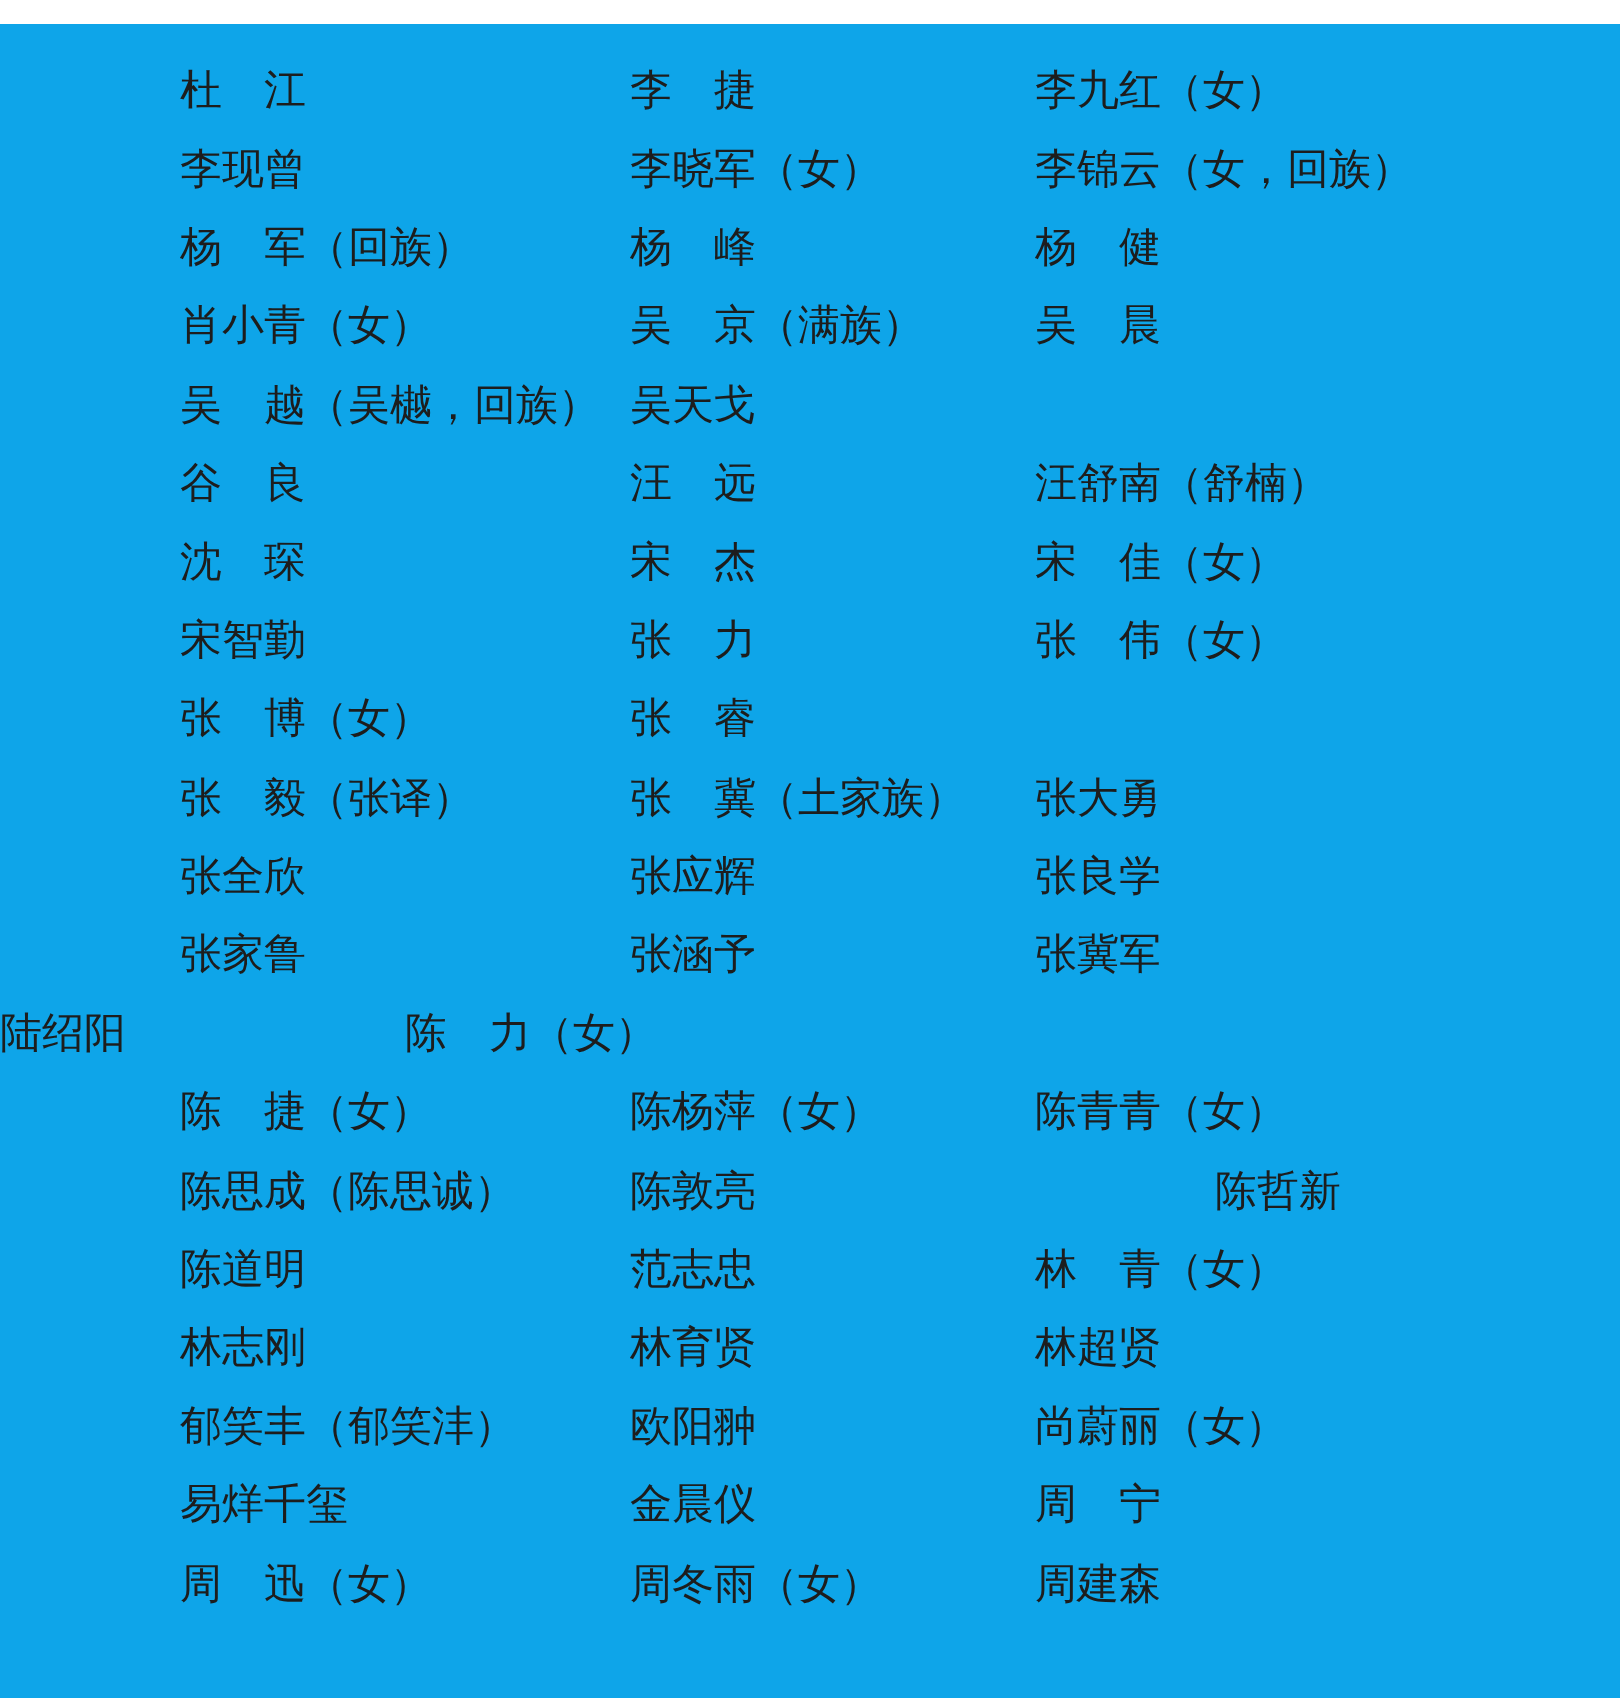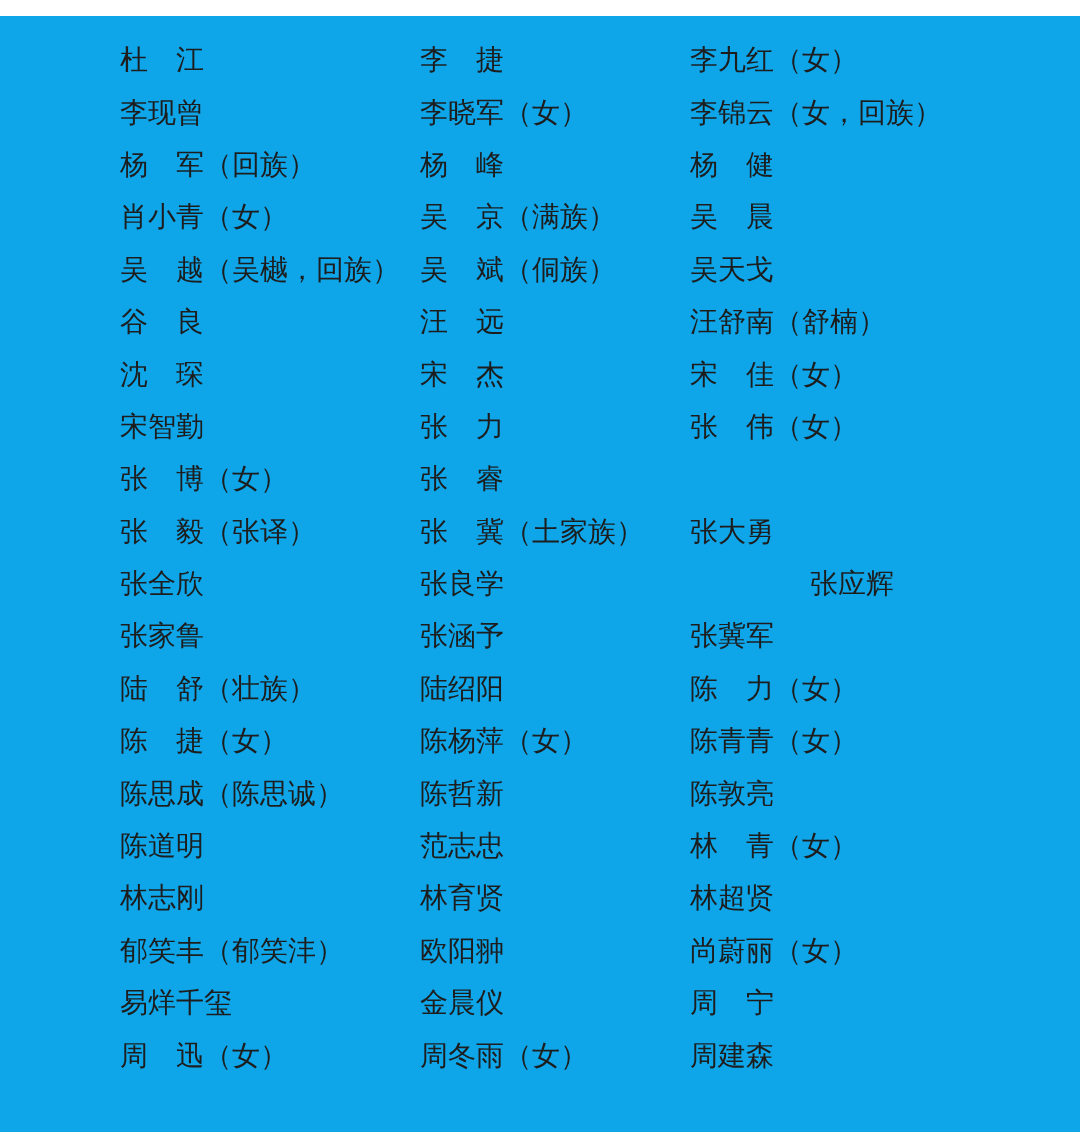--- a/index.html
+++ b/index.html
@@ -62,21 +62,20 @@
 
 
   <div class="row">
     <span class="cell c1">肖小青（女）</span>
     <span class="cell c2">吴　京（满族）</span>
     <span class="cell c3">吴　晨</span>
   </div>
 
   <div class="row">
     <span class="cell c1">吴　越（吴樾，回族）</span>
-    <span class="cell c2">吴　斌（侗族）</span>
     <span class="cell c3">吴天戈</span>
   </div>
 
   <div class="row">
     <span class="cell c1">谷　良</span>
     <span class="cell c2">汪　远</span>
     <span class="cell c3">汪舒南（舒楠）</span>
   </div>
 
   <div class="row">
@@ -97,46 +96,45 @@
   </div>
 
   <div class="row">
     <span class="cell c1">张　毅（张译）</span>
     <span class="cell c2">张　冀（土家族）</span>
     <span class="cell c3">张大勇</span>
   </div>
 
   <div class="row">
     <span class="cell c1">张全欣</span>
+    <span class="cell c2">张应辉</span>
     <span class="cell c3">张良学</span>
-    <span class="cell c2">张应辉</span>
   </div>
 
   <div class="row">
     <span class="cell c1">张家鲁</span>
     <span class="cell c2">张涵予</span>
     <span class="cell c3">张冀军</span>
   </div>
 
   <div class="row">
-    <span class="cell c1">陆　舒（壮族）</span>
     <span class="cell c2">陆绍阳</span>
     <span class="cell c3">陈　力（女）</span>
   </div>
 
   <div class="row">
     <span class="cell c1">陈　捷（女）</span>
     <span class="cell c2">陈杨萍（女）</span>
     <span class="cell c3">陈青青（女）</span>
   </div>
 
   <div class="row">
     <span class="cell c1">陈思成（陈思诚）</span>
+    <span class="cell c3">陈敦亮</span>
     <span class="cell c2">陈哲新</span>
-    <span class="cell c3">陈敦亮</span>
   </div>
 
   <div class="row">
     <span class="cell c1">陈道明</span>
     <span class="cell c2">范志忠</span>
     <span class="cell c3">林　青（女）</span>
   </div>
 
   <div class="row">
     <span class="cell c1">林志刚</span>

